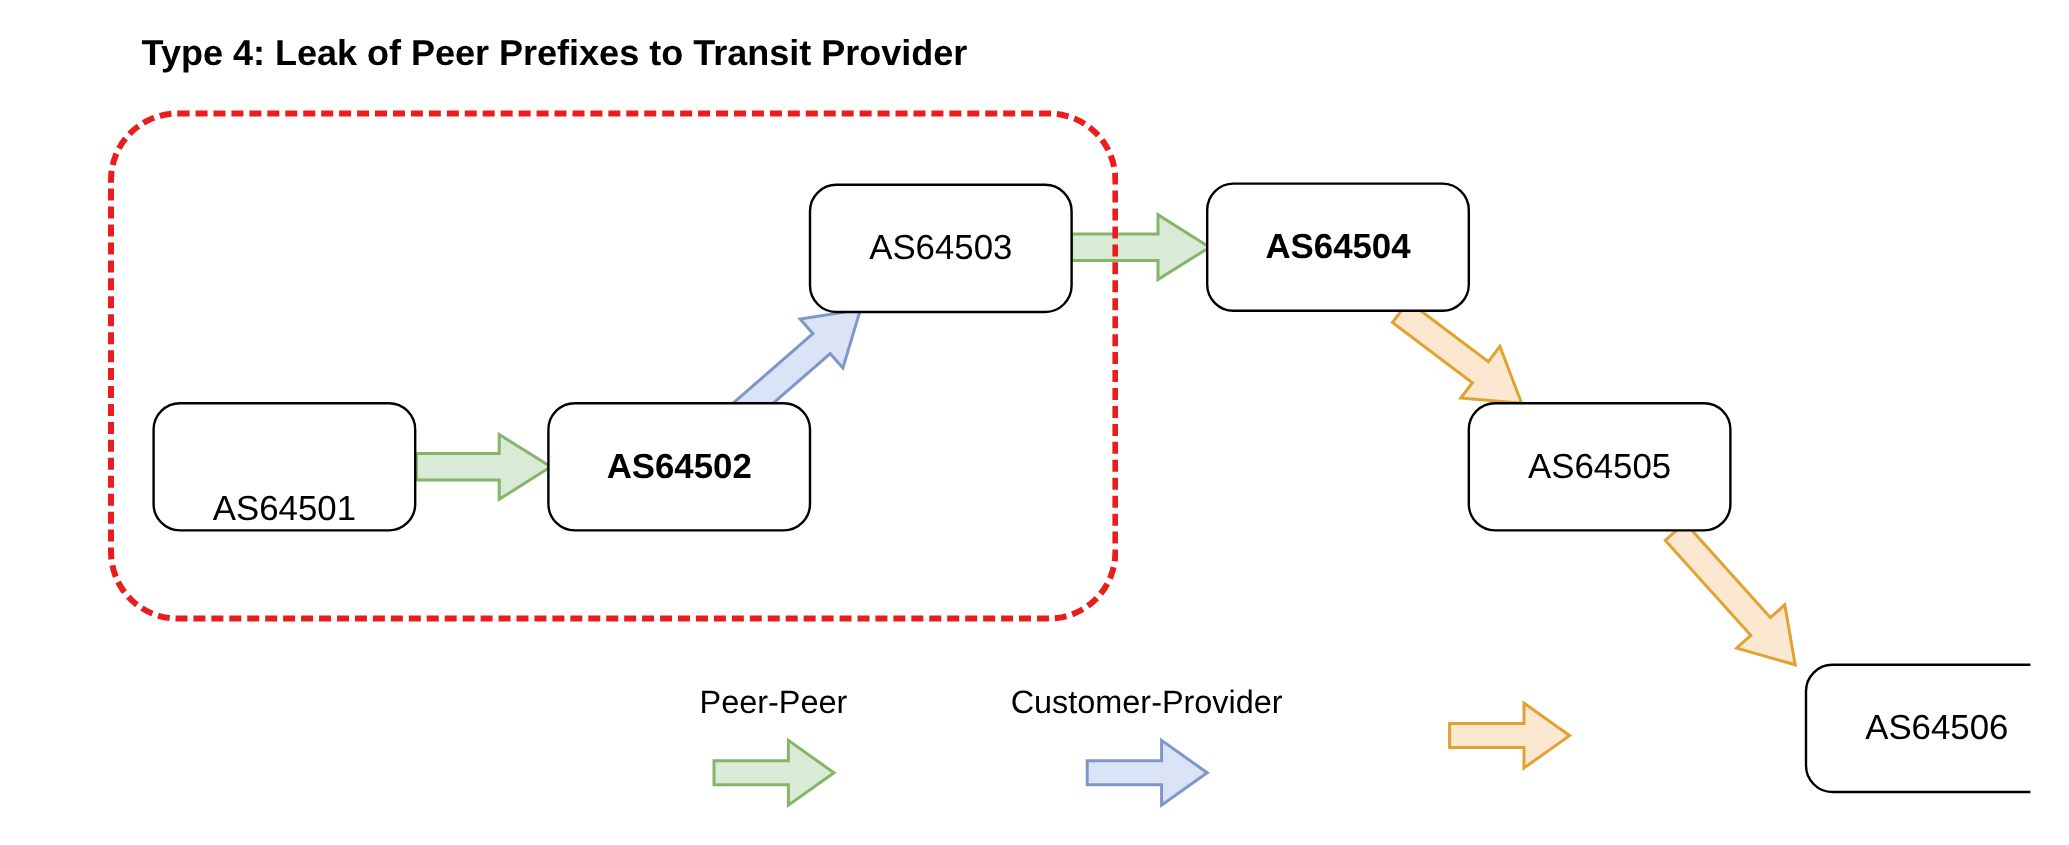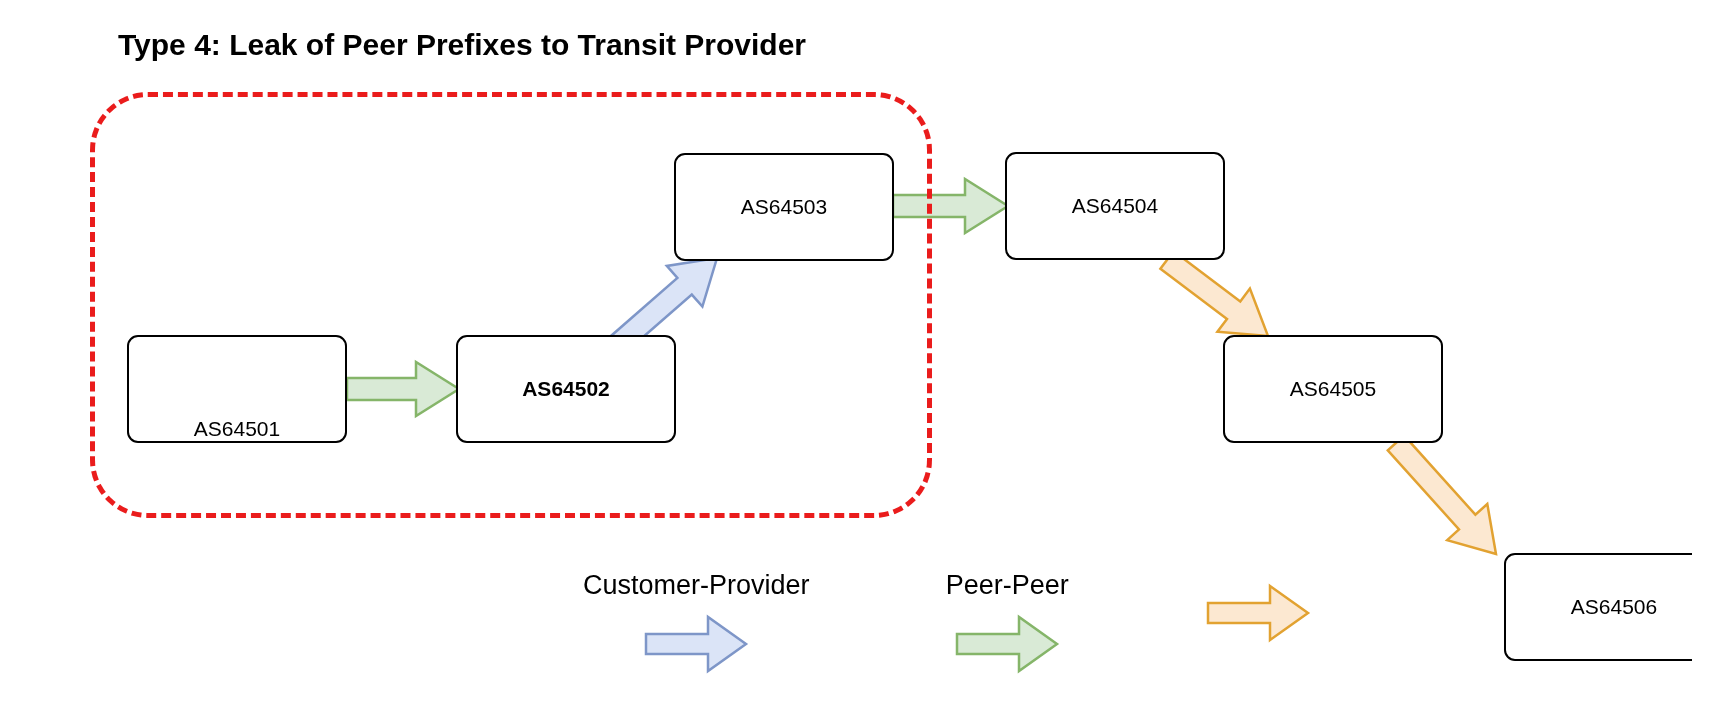--- a/index.html
+++ b/index.html
@@ -21,23 +21,23 @@
     border:5px dashed #ea1c1c;
     border-radius:58px;
     z-index:3;
     pointer-events:none;
   }
   .node{
     position:absolute;width:220px;height:108px;
     box-sizing:border-box;
     background:#ffffff;
     border:2.5px solid #000000;
-    border-radius:11px;
+    border-radius:23px;
     display:flex;align-items:center;justify-content:center;
-    font-size:21px;color:#000000;
+    font-size:29px;color:#000000;
     z-index:2;
   }
   #edges{position:absolute;left:0;top:0;z-index:1;}
   .legend{
     position:absolute;left:583px;top:570px;width:728px;
     display:flex;justify-content:space-between;align-items:flex-start;
     z-index:2;
   }
   .legend-item{display:flex;flex-direction:column;align-items:center;}
   .legend-label{font-size:27px;color:#000000;white-space:nowrap;}
@@ -62,41 +62,41 @@
 
   <div class="node" style="left:127px;top:335px;align-items:flex-end;">
     <span>AS64501</span>
   </div>
   <div class="node" style="left:456px;top:335px;font-weight:bold;">
     <span>AS64502</span>
   </div>
   <div class="node" style="left:674px;top:153px;">
     <span>AS64503</span>
   </div>
-  <div class="node" style="left:1005px;top:152px;">
+  <div class="node" style="left:1005px;top:152px;font-weight:bold;">
     <span>AS64504</span>
   </div>
   <div class="node" style="left:1223px;top:335px;">
     <span>AS64505</span>
   </div>
   <div class="node" style="left:1504px;top:553px;">
     <span>AS64506</span>
   </div>
 
   <div class="legend">
     <div class="legend-item">
+      <div class="legend-label">Peer-Peer</div>
+      <svg class="legend-arrow" width="106" height="62" viewBox="0 0 106 62">
+          <polygon points="3,41 65,41 65,58 103,31 65,4 65,21 3,21" fill="#d9ead6" stroke="#85b569" stroke-width="2.5"></polygon>
+        </svg>
+    </div>
+    <div class="legend-item">
       <div class="legend-label">Customer-Provider</div>
       <svg class="legend-arrow" width="106" height="62" viewBox="0 0 106 62">
           <polygon points="3,41 65,41 65,58 103,31 65,4 65,21 3,21" fill="#dbe4f7" stroke="#7e96c8" stroke-width="2.5"></polygon>
-        </svg>
-    </div>
-    <div class="legend-item">
-      <div class="legend-label">Peer-Peer</div>
-      <svg class="legend-arrow" width="106" height="62" viewBox="0 0 106 62">
-          <polygon points="3,41 65,41 65,58 103,31 65,4 65,21 3,21" fill="#d9ead6" stroke="#85b569" stroke-width="2.5"></polygon>
         </svg>
     </div>
     <div class="legend-item">
       <svg class="legend-arrow" width="106" height="62" viewBox="0 0 106 62">
           <polygon points="3,41 65,41 65,58 103,31 65,4 65,21 3,21" fill="#fce8d1" stroke="#e2a231" stroke-width="2.5"></polygon>
         </svg>
     </div>
   </div>
 
 </div>

